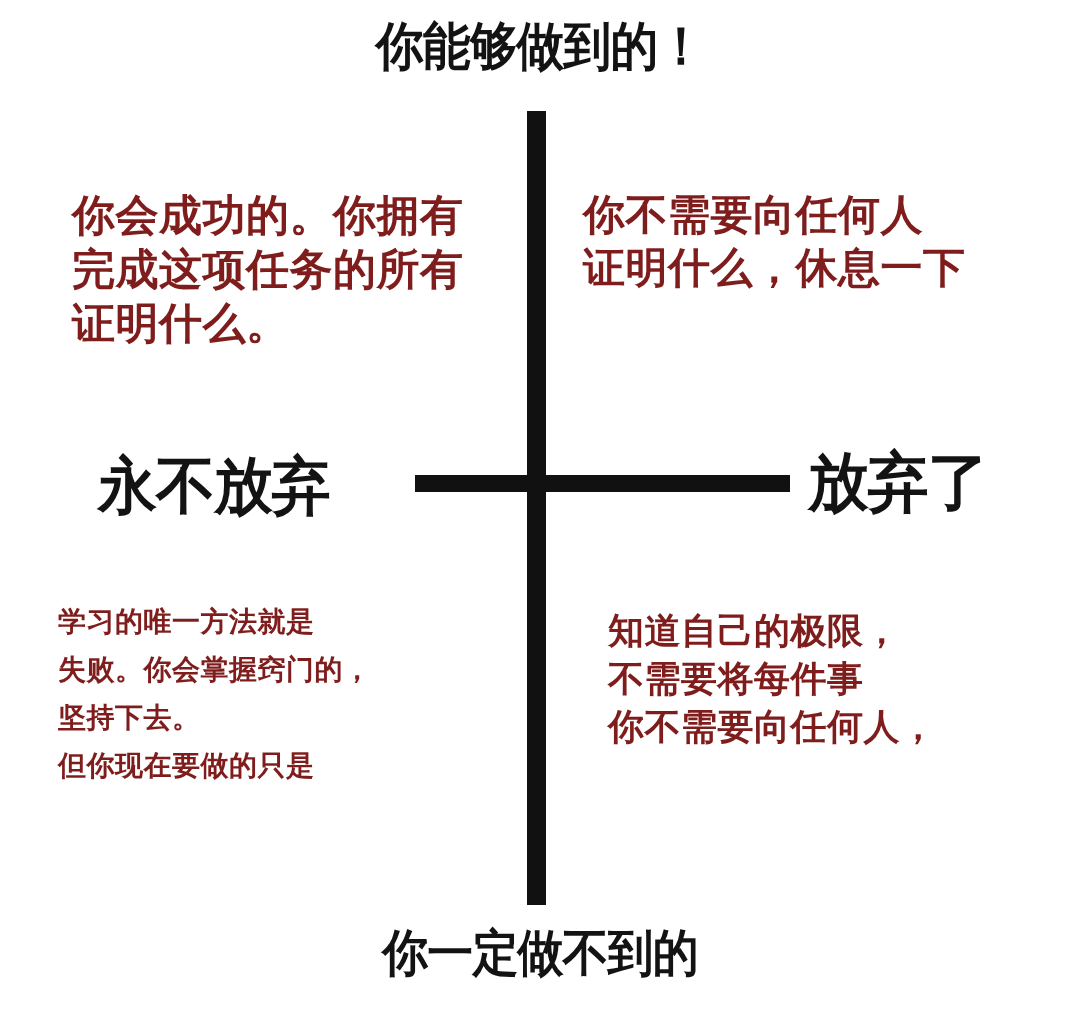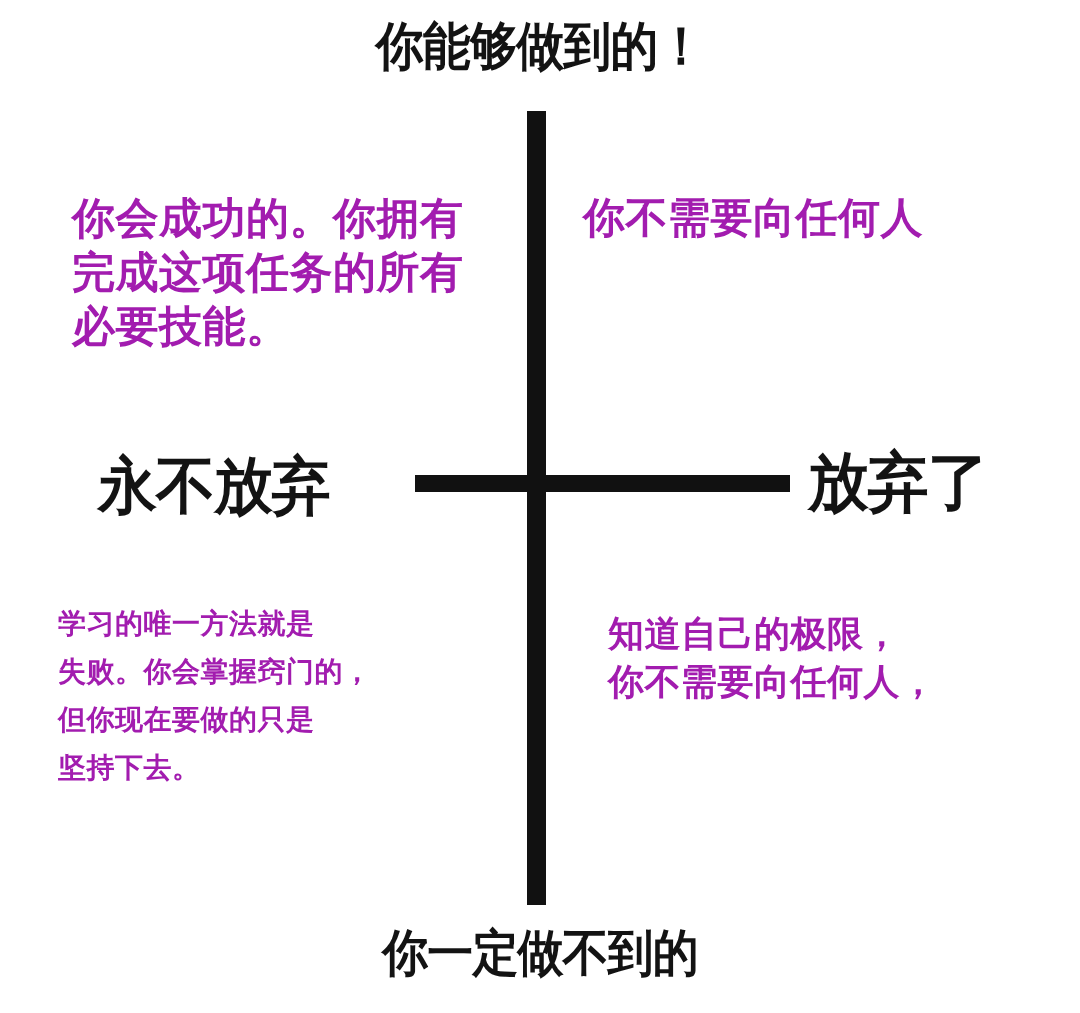--- a/index.html
+++ b/index.html
@@ -76,22 +76,22 @@
     left: 808px;
     top: 450px;
     font-size: 64px;
     transform: scaleX(0.95);
     transform-origin: left center;
   }
 
   
   .quad {
     position: absolute;
-    color: #a21caf;
-    font-family: Liberation Serif, serif;
+    color: #7f1d1d;
+    font-family: Liberation Mono, monospace;
     font-weight: 700;
   }
   .quad .line {
     display: block;
     white-space: nowrap;
   }
 
   .quad-tl {
     left: 72px;
     top: 192px;
@@ -134,32 +134,34 @@
 
   <div class="pole-label pole-bottom">你一定做不到的</div>
 
   <div class="pole-label pole-left">永不放弃</div>
 
   <div class="pole-label pole-right">放弃了</div>
 
   <div class="quad quad-tl">
     <span class="line">你会成功的。你拥有</span>
     <span class="line">完成这项任务的所有</span>
-    <span class="line">必要技能。</span>
+    <span class="line">证明什么。</span>
   </div>
 
   <div class="quad quad-tr">
     <span class="line">你不需要向任何人</span>
+    <span class="line">证明什么，休息一下</span>
   </div>
 
   <div class="quad quad-bl">
     <span class="line">学习的唯一方法就是</span>
     <span class="line">失败。你会掌握窍门的，</span>
+    <span class="line">坚持下去。</span>
     <span class="line">但你现在要做的只是</span>
-    <span class="line">坚持下去。</span>
   </div>
 
   <div class="quad quad-br">
     <span class="line">知道自己的极限，</span>
+    <span class="line">不需要将每件事</span>
     <span class="line">你不需要向任何人，</span>
   </div>
 
 </div>
 
 </body></html>

